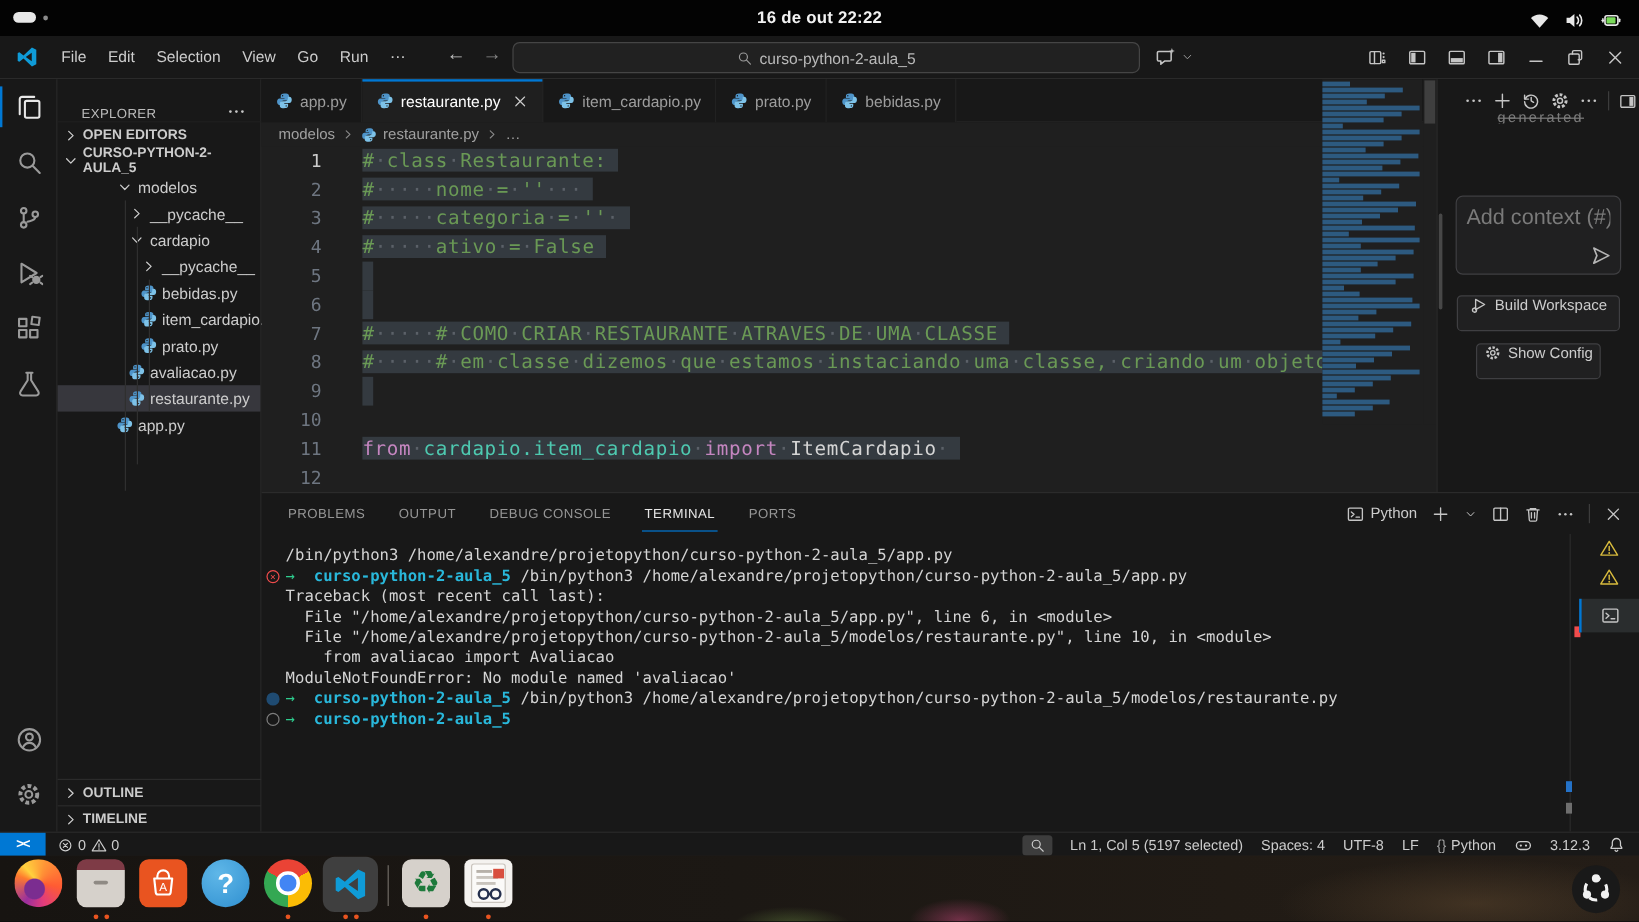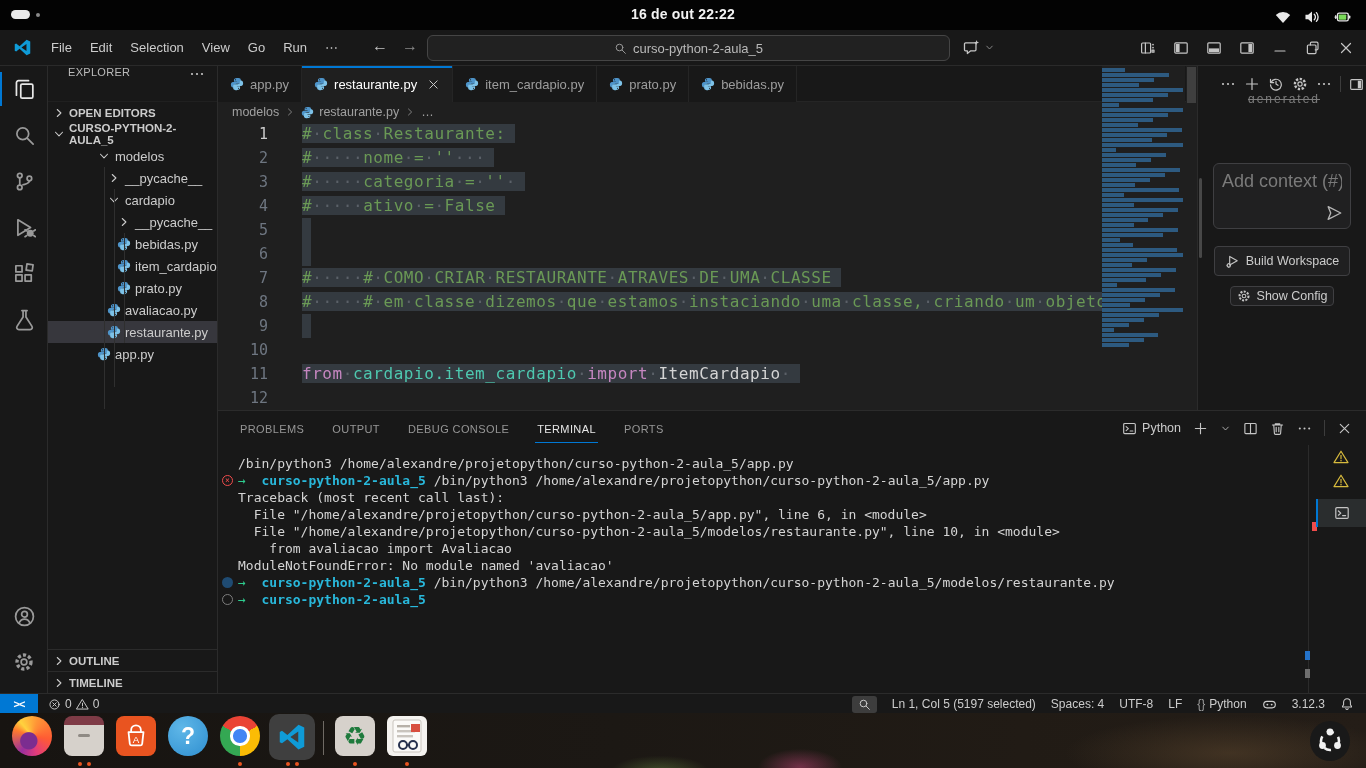--- a/index.html
+++ b/index.html
@@ -31,21 +31,21 @@
   #workbench { position:absolute; left:0; top:66px; width:1366px; height:627px; background:#181818; }
 
   
   #activitybar { position:absolute; left:0; top:0; width:48px; height:627px; background:#181818; border-right:1px solid #2b2b2b; }
   .act-item { position:relative; width:48px; height:46px; display:flex; align-items:center; justify-content:center; }
   .act-item.active::before { content:''; position:absolute; left:0; top:6px; bottom:6px; width:2px; background:#0078d4; }
   #act-bottom { position:absolute; bottom:8px; left:0; width:48px; }
 
   
   #sidebar { position:absolute; left:48px; top:0; width:170px; height:627px; background:#181818; border-right:1px solid #2b2b2b; font-size:13px; }
-  #sb-header { height:35px; display:flex; align-items:flex-start; justify-content:space-between; padding:0 12px 0 20px;gap:28px; }
+  #sb-header { height:35px; display:flex; align-items:flex-end; justify-content:space-between; padding:0 12px 0 20px;gap:28px; }
   #sb-title { font-size:11px; color:#bbbbbb; letter-spacing:.3px; }
   .section-row { height:22px; display:flex; align-items:center; font-weight:bold; font-size:11.5px; color:#cccccc; gap:3px; padding-left:4px; }
   #open-editors { border-top:1px solid #202020; }
   #tree {}
   .trow { position:relative; height:22px; display:flex; align-items:center; color:#cccccc; cursor:pointer; }
   .trow.selected { background:#37373d; }
   .trow .twist { width:16px; height:16px; flex:0 0 16px; display:flex; align-items:center; justify-content:center; }
   .trow .ficon { width:16px; height:16px; flex:0 0 16px; display:flex; align-items:center; justify-content:center; }
   .trow .tlabel { margin-left:3px; white-space:nowrap; }
   .guide { position:absolute; width:1px; background:#2f2f2f; }
@@ -79,22 +79,22 @@
   #chatpanel { position:absolute; left:1197px; top:0; width:169px; height:344px; background:#181818; border-left:1px solid #2b2b2b; }
   #chat-toolbar { position:absolute; top:0; left:0; right:0; height:36px; display:flex; align-items:center; justify-content:flex-end; gap:8px; padding-right:2px; }
   .chat-divider { width:1px; height:16px; background:#3c3c3c; }
   #chat-scrolled { position:absolute; top:28px; left:18px; right:14px; height:9px; overflow:hidden; text-align:center; }
   #chat-scrolled span { font-size:12px; color:#7d7d7d; text-decoration:line-through; position:relative; top:-5px; letter-spacing:2px; }
   #chat-scrollbar { position:absolute; left:1px; top:112px; width:3px; height:80px; background:#474747; border-radius:2px; }
   #chat-input { position:absolute; left:15px; top:97px; width:138px; height:66px; background:#202021; border:1px solid #3f3f42; border-radius:6px; padding:7px 8px; }
   #chat-input .ph { font-size:18px; color:#7a7a7a; white-space:nowrap; overflow:hidden; display:block; }
   #chat-send { position:absolute; right:7px; bottom:6px; }
   #btn-build { position:absolute; left:16px; top:180px; width:136px; height:30px; }
-  #btn-config { position:absolute; left:32px; top:220px; width:104px; height:20px; }
-  .chat-btn { display:flex; align-items:center; justify-content:center; gap:6px; background:#202021; border:1px solid #3f3f42; border-radius:4px; font-size:12.5px; color:#cccccc; height:100%; width:100%; }
+  #btn-config { position:absolute; left:32px; top:220px; width:104px; height:30px; }
+  .chat-btn { display:flex; align-items:flex-start; justify-content:center; gap:6px; background:#202021; border:1px solid #3f3f42; border-radius:4px; font-size:12.5px; color:#cccccc; height:100%; width:100%; }
 
   
   #panel { position:absolute; left:218px; top:344px; width:1148px; height:283px; background:#181818; border-top:1px solid #2b2b2b; }
   #panel-tabs { position:absolute; left:20px; top:0; height:34px; display:flex; gap:24px; align-items:center; }
   .ptab { font-size:11px; letter-spacing:.4px; color:#969696; padding:9px 2px 7px; border-bottom:1px solid transparent; }
   .ptab.active { color:#e7e7e7; border-bottom:1px solid #0078d4; }
   #panel-actions { position:absolute; right:14px; top:0; height:34px; display:flex; align-items:center; gap:12px; }
   #term-label { display:flex; align-items:center; gap:5px; font-size:12.5px; color:#cccccc; }
   #terminal { position:absolute; left:0; top:44px; width:1072px; bottom:0; font-family:"DejaVu Sans Mono", monospace; font-size:13px; }
   .tline { position:relative; height:17px; line-height:17px; white-space:pre; padding-left:20px; color:#d4d4d4; }

